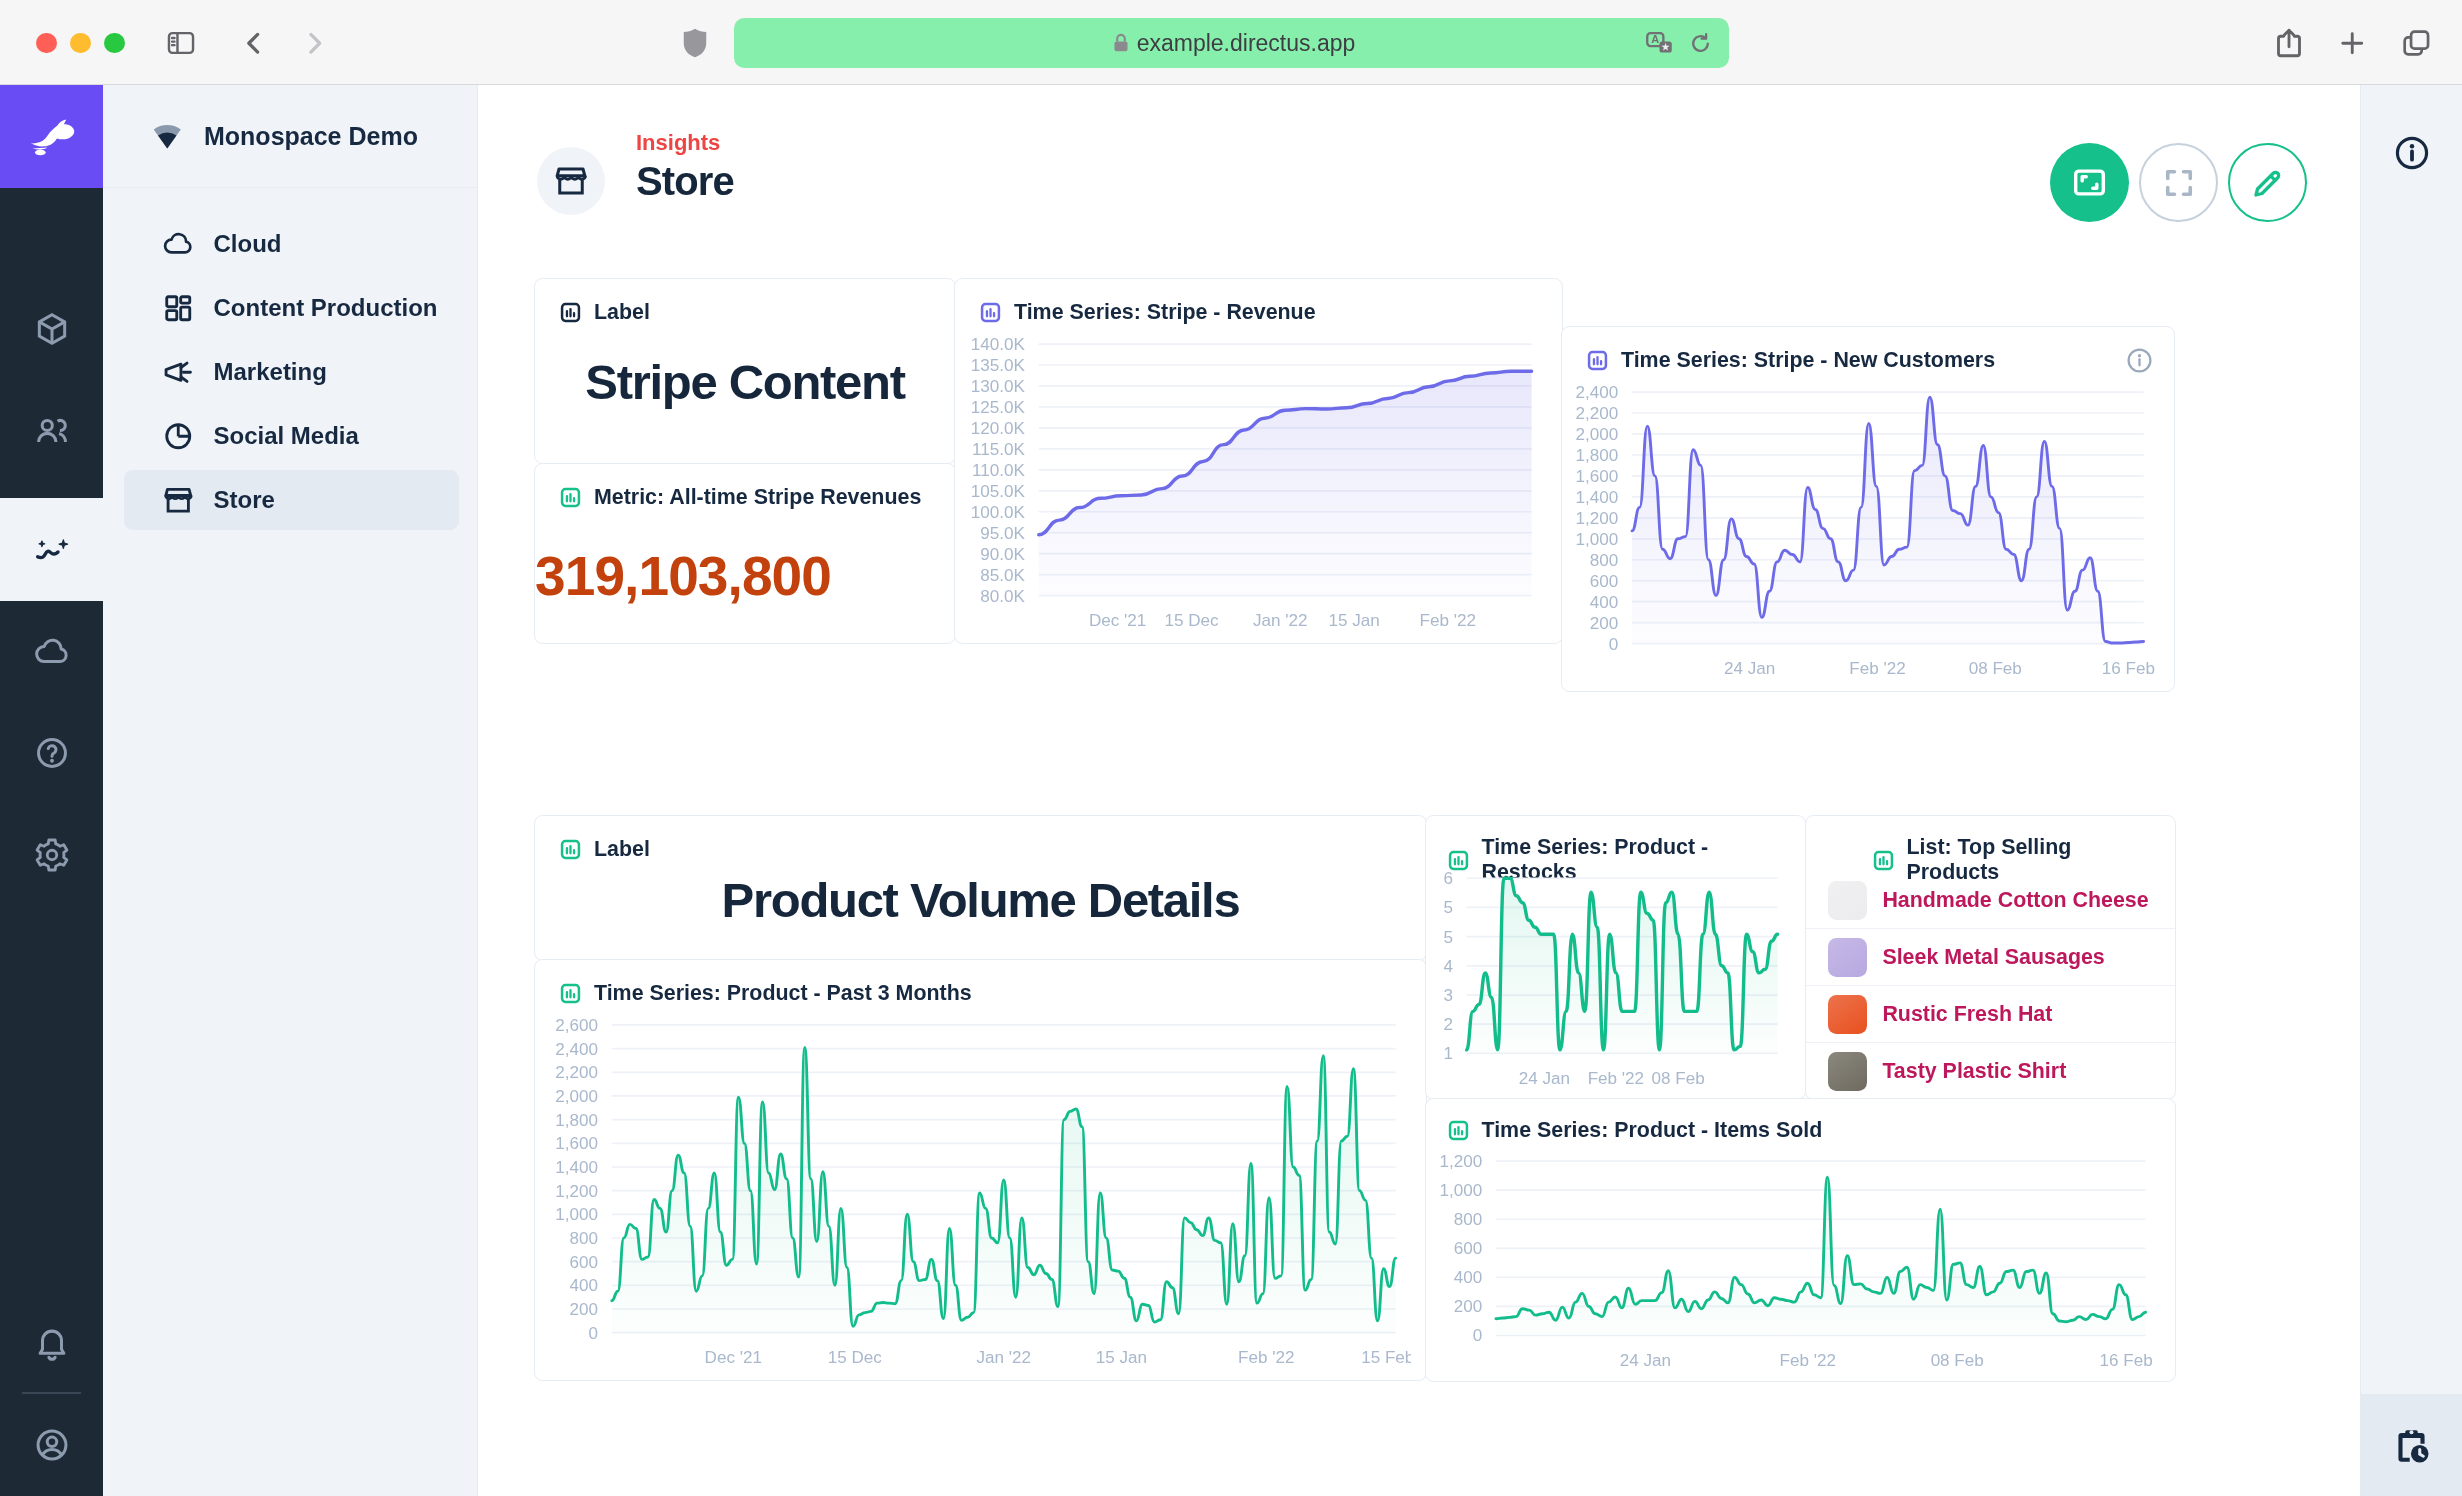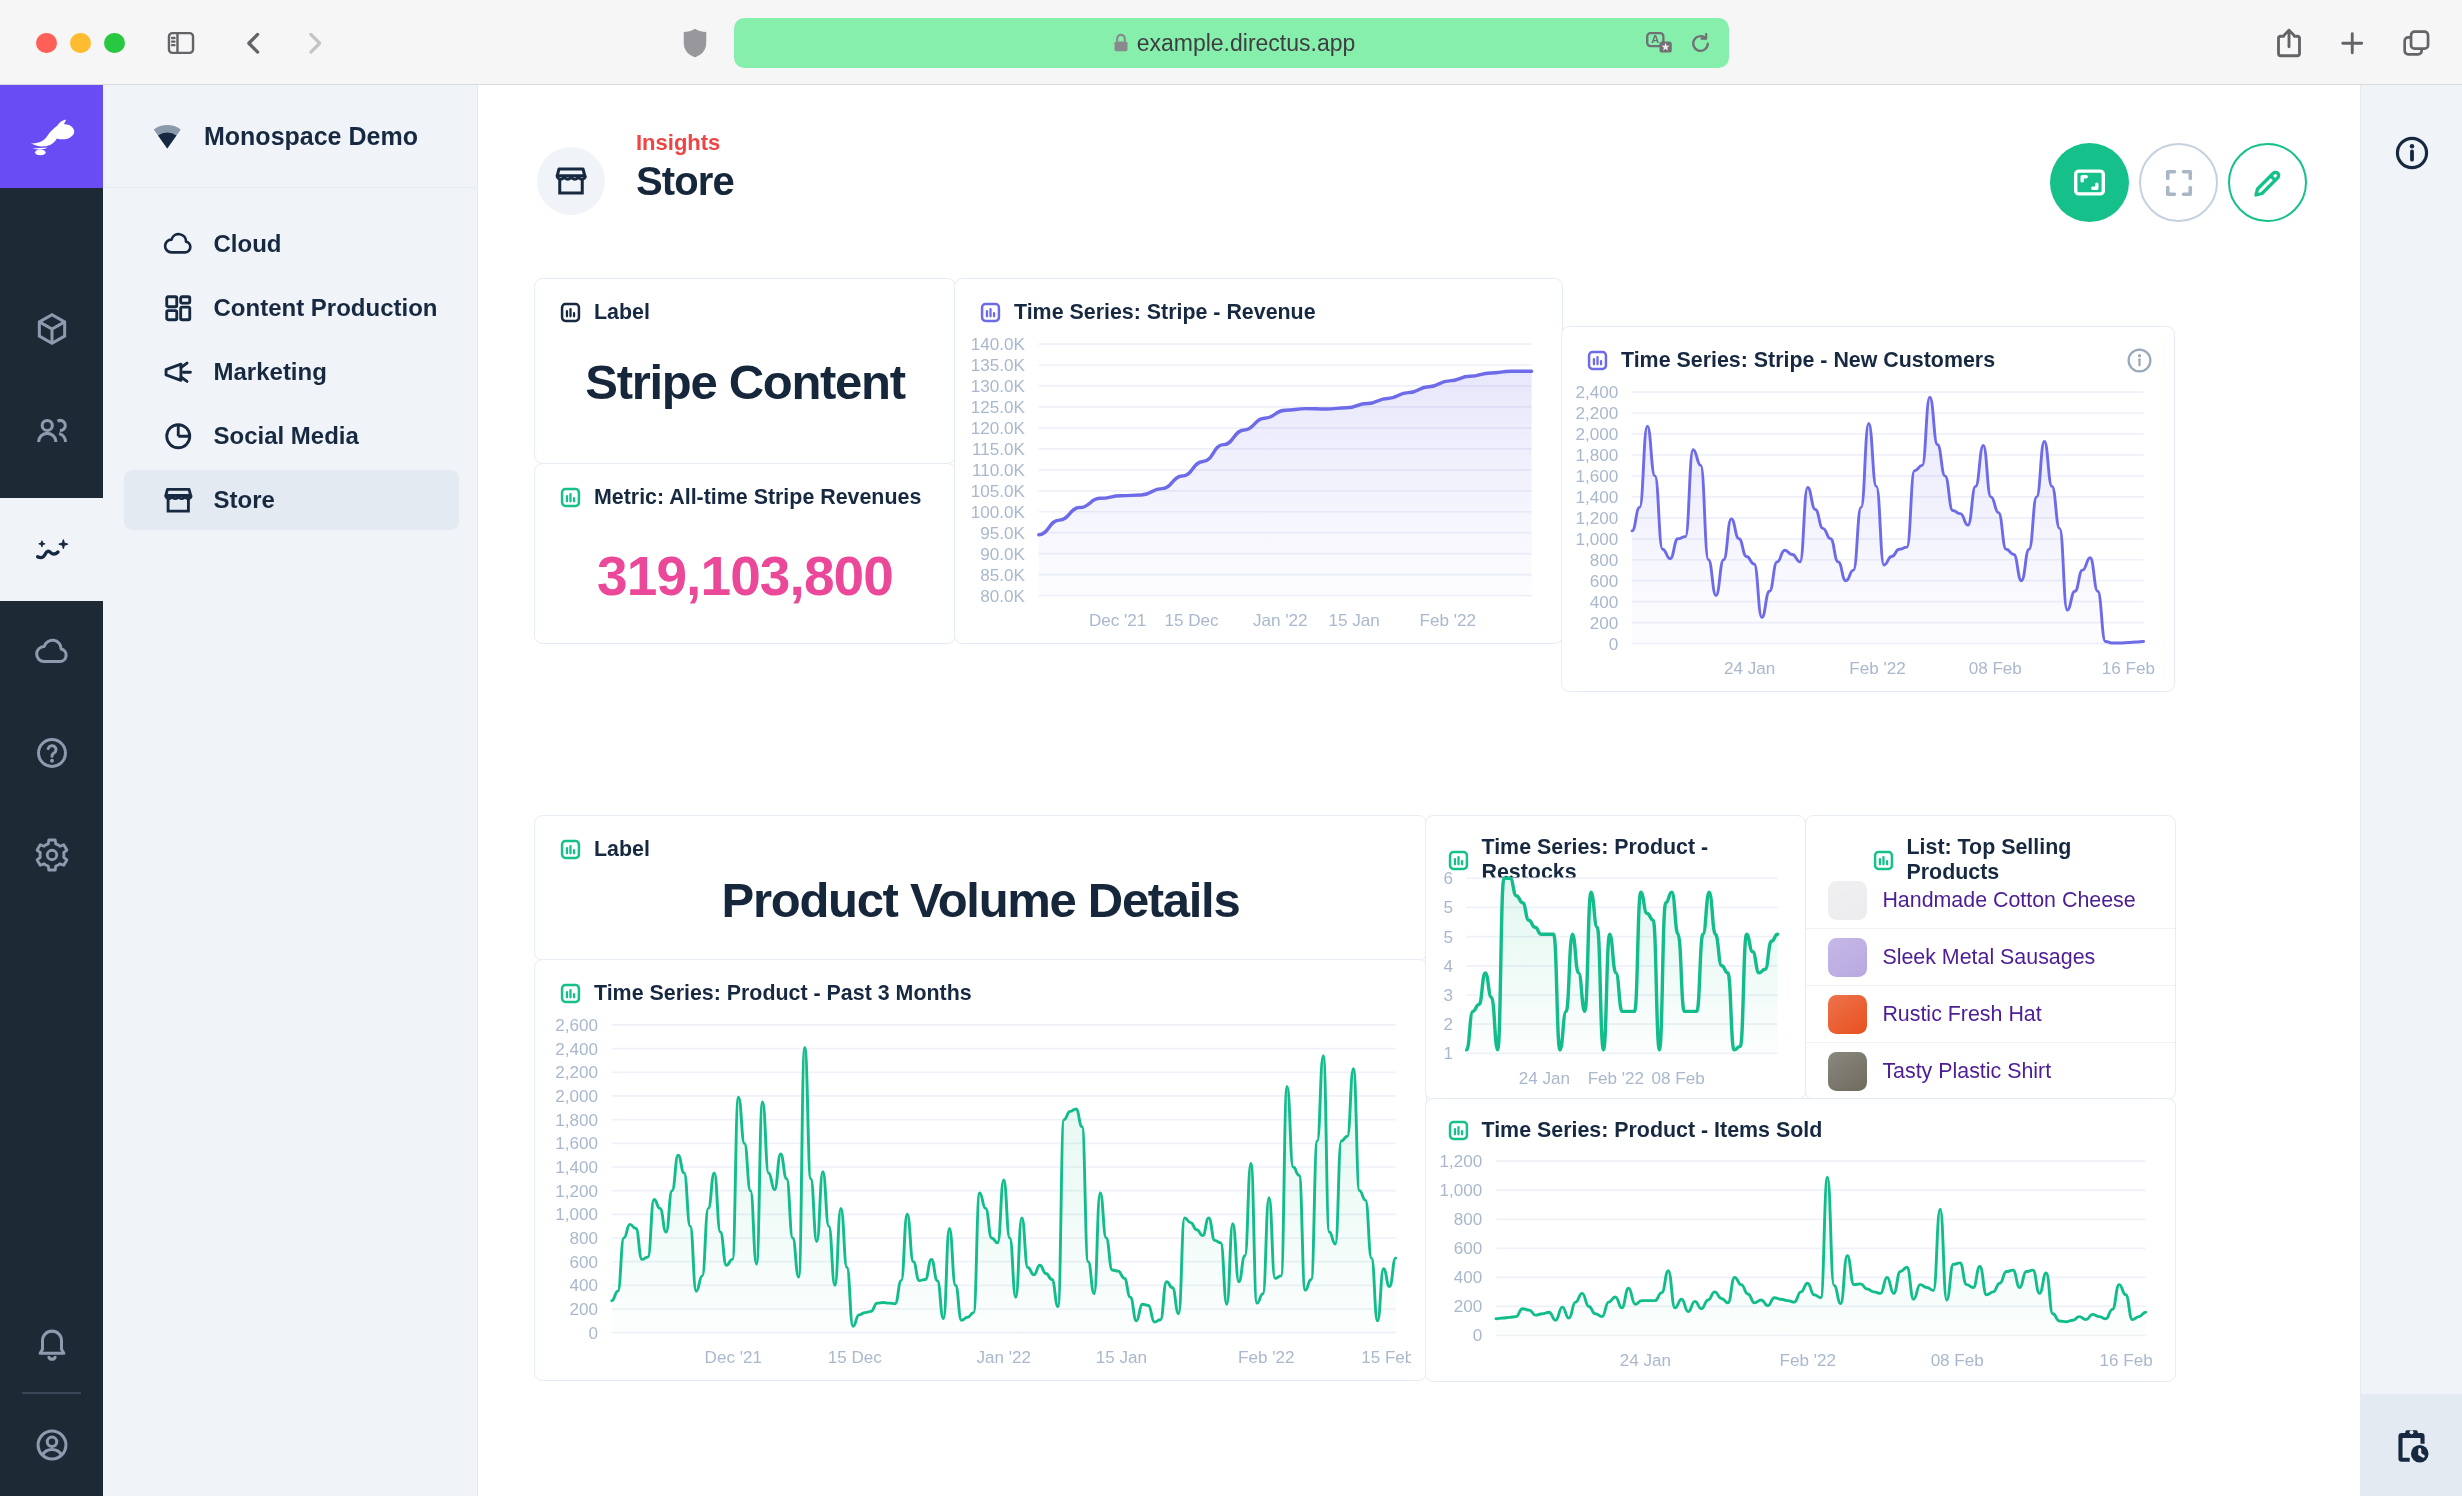--- a/index.html
+++ b/index.html
@@ -37,28 +37,28 @@
   
   #rightbar{left:2360px;top:85px;width:103px;height:1411px;background:#f0f4f9;border-left:1.7px solid #e4eaf1;box-sizing:border-box;}
   #rinfo{left:2379px;top:120px;width:65px;height:65px;display:flex;align-items:center;justify-content:center;color:#172940;}
   #rbottom{left:2361px;top:1394px;width:101px;height:103px;background:#e3eaf2;display:flex;align-items:center;justify-content:center;color:#172940;}
   
   .card{position:absolute;background:#fff;border:1.7px solid #e6ecf3;border-radius:8.5px;box-sizing:border-box;}
   .phead{display:flex;align-items:center;gap:12px;padding:20.5px 24px 0 24px;font-size:21.4px;font-weight:700;color:#172940;}
   .pic{flex:0 0 auto;}
   .ic-dark{color:#172940;}.ic-green{color:#15c08b;}.ic-purple{color:#6e6be8;}
   .bigtitle{position:absolute;left:0;right:0;text-align:center;font-size:49px;font-weight:800;color:#16263b;letter-spacing:-1.3px;}
-  .metricval{position:absolute;left:0;right:0;text-align:center;font-size:55px;font-weight:800;color:#ec4899;letter-spacing:-0.9px;}
+  .metricval{position:absolute;left:0;right:0;text-align:left;font-size:55px;font-weight:800;color:#c2410c;letter-spacing:-0.9px;}
   .chart{position:absolute;}
   .cinfo{position:absolute;top:19px;right:20.5px;color:#9aa8bb;}
   
   .prow{display:flex;align-items:center;gap:15.4px;padding:0 22px;height:56px;border-top:1.7px solid #eef2f7;}
   .prow:first-child{border-top:none;}
   .pthumb{width:39px;height:39px;border-radius:8.5px;flex:0 0 auto;}
-  .pnamed{font-size:21.4px;font-weight:400;color:#4c1d95;}
+  .pnamed{font-size:21.4px;font-weight:700;color:#be185d;}
   #plist{position:absolute;left:0;right:0;top:56px;bottom:0;}
 </style>
 </head>
 <body>
 
 <div id="chrome" class="abs">
   <div class="abs" style="left:36px;top:32.5px;">
     <span class="tl tl-r"></span><span class="tl tl-y"></span><span class="tl tl-g"></span>
   </div>
   <div class="abs chromeico" style="left:164px;top:26px;">

